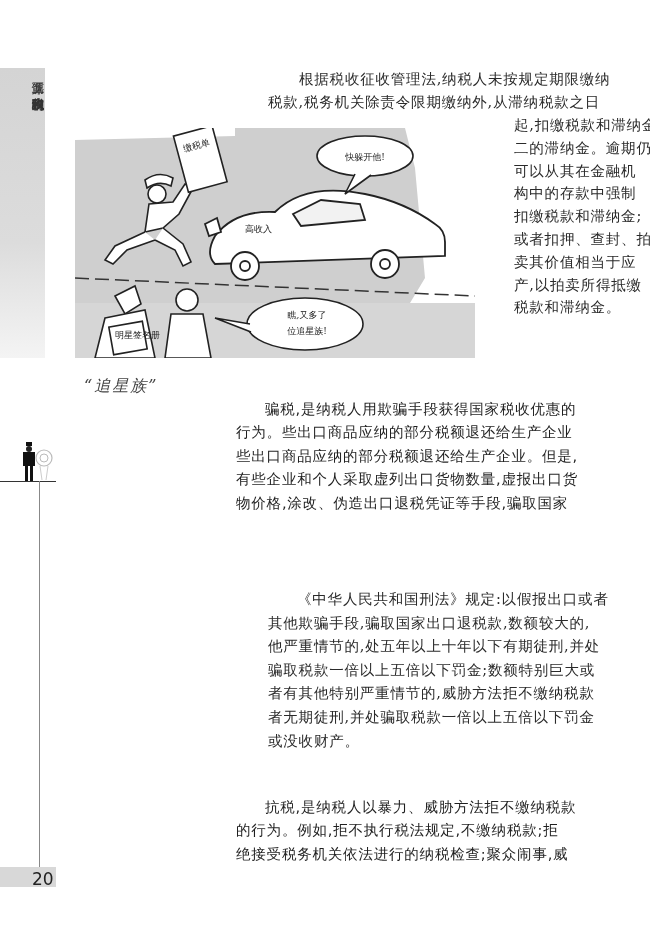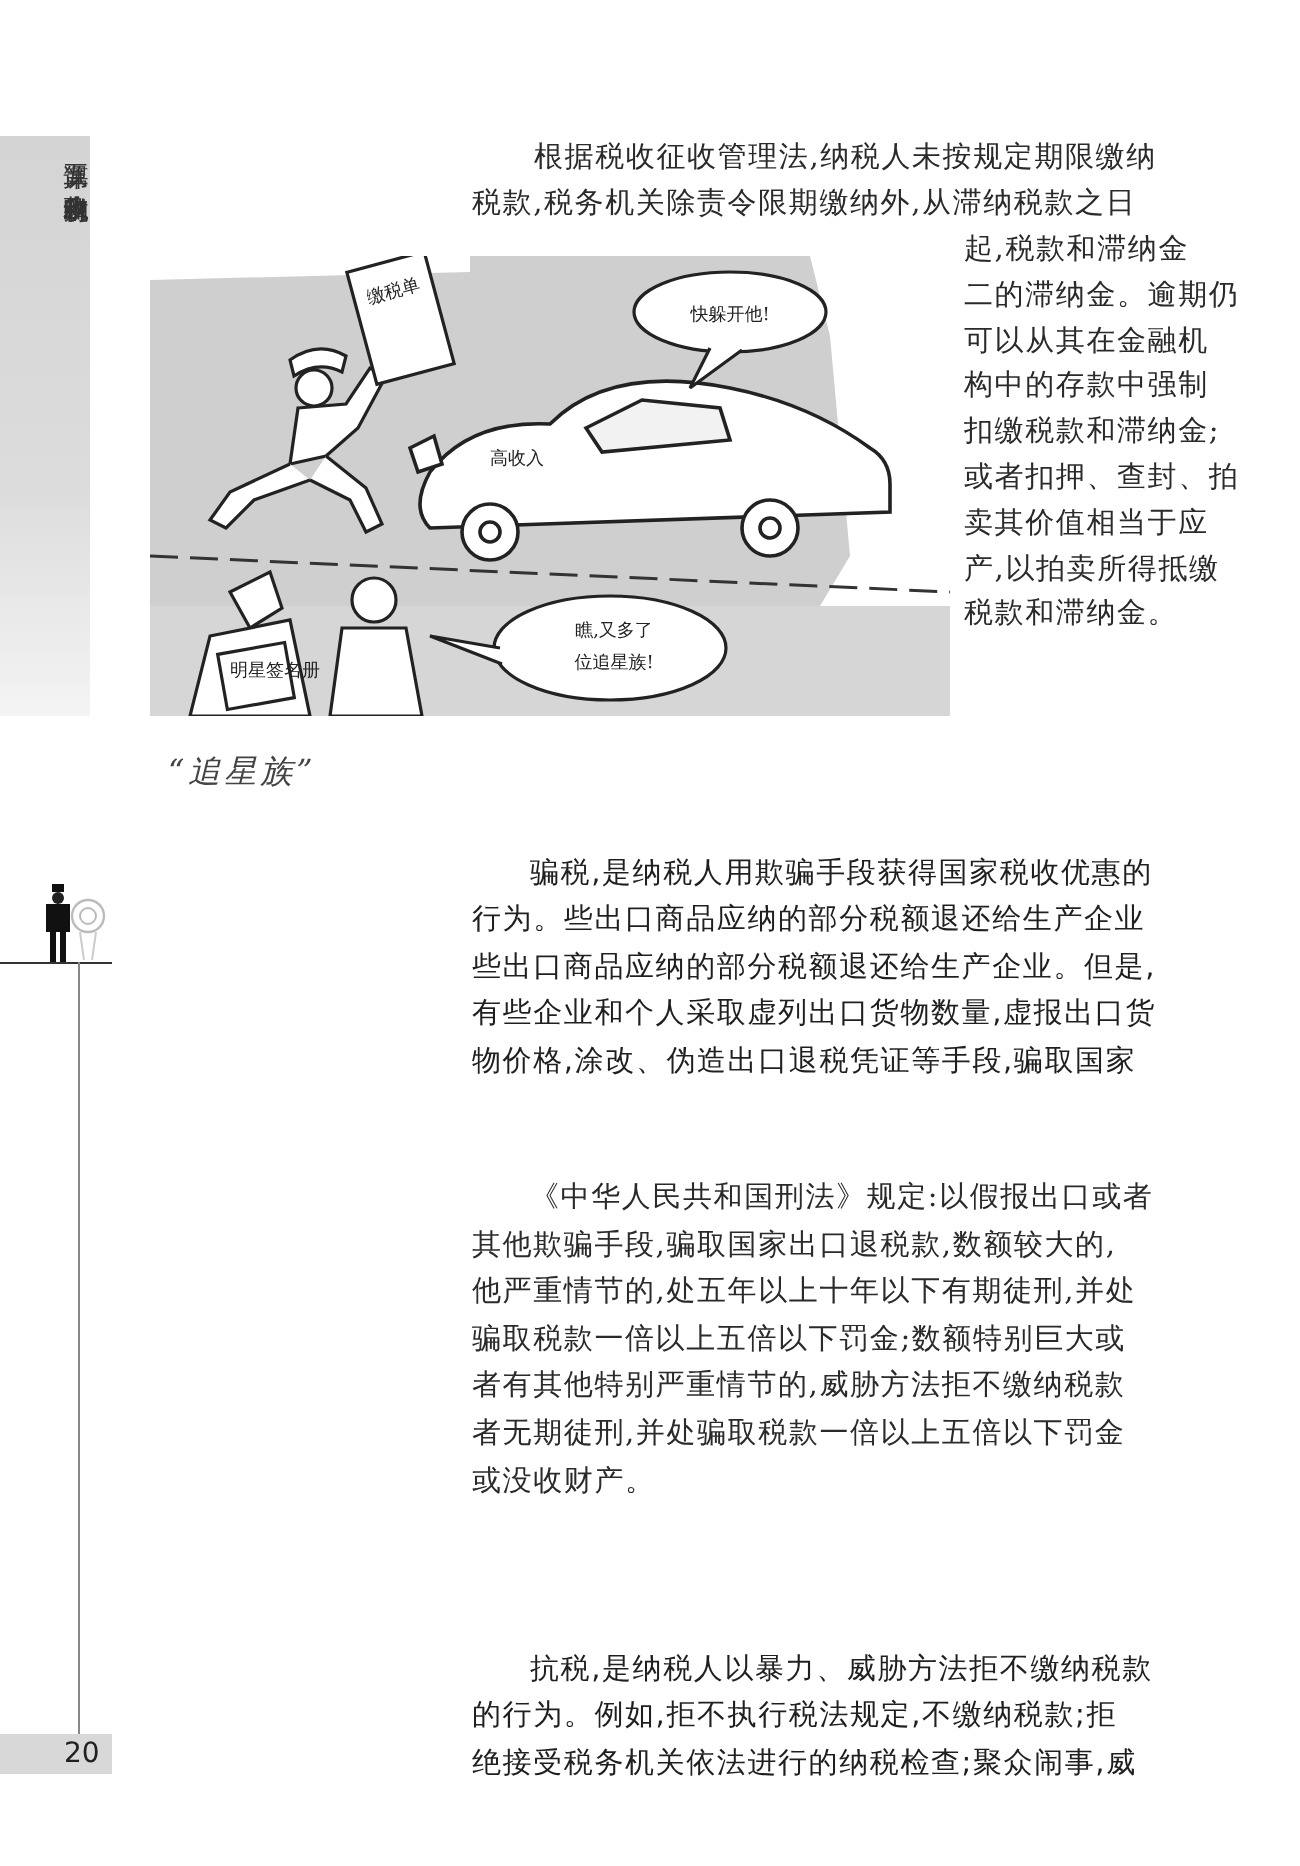--- a/index.html
+++ b/index.html
@@ -38,33 +38,33 @@
     .rule-v {
       position: absolute; left: 39px; top: 481px; width: 1px; height: 387px; background: #888;
     }
     .page-num-box {
       position: absolute; left: 0; top: 867px; width: 56px; height: 20px;
       background: #d8d8d8;
     }
     .page-num {
       position: absolute; left: 32px; top: 869px;
       font-family: "DejaVu Sans", "Liberation Sans", sans-serif;
-      font-size: 14px; color: #222;
+      font-size: 17px; color: #222;
     }
 
     
     .para {
       position: absolute;
       font-size: 14.5px;
       line-height: 22.6px;
       text-align: justify;
       letter-spacing: 0.8px;
     }
-    .para.kai { font-family: "DejaVu Serif", "Liberation Serif", serif; color: #2a2a2a; }
-    .para.song { font-family: "DejaVu Sans", "Liberation Sans", sans-serif; color: #1f1f1f; margin-top: 28px; }
+    .para.kai { font-family: "DejaVu Serif", "Liberation Serif", serif; color: #2a2a2a; margin-left: 32px; }
+    .para.song { font-family: "DejaVu Sans", "Liberation Sans", sans-serif; color: #1f1f1f; }
     .line { display: block; white-space: nowrap; }
     .indent { padding-left: 29px; }
 
     
     .cartoon {
       position: absolute; left: 75px; top: 128px; width: 400px; height: 230px;
     }
     .caption {
       position: absolute; left: 84px; top: 376px;
       font-size: 16px; font-style: italic; color: #444;
@@ -134,21 +134,21 @@
     <text x="232" y="206" text-anchor="middle" class="bubble-text">位追星族!</text>
   </g>
 </svg>
 <div class="caption">“追星族”</div>
 
 <div class="para kai" style="left:236px; top:68px; width:370px;">
   <span class="line indent" style="padding-left:31px">根据税收征收管理法,纳税人未按规定期限缴纳</span>
   <span class="line">税款,税务机关除责令限期缴纳外,从滞纳税款之日</span>
 </div>
 <div class="para kai" style="left:482px; top:114px; width:128px; line-height:22.8px;">
-  <span class="line">起,税款和滞纳金</span>
+  <span class="line">起,扣缴税款和滞纳金</span>
   <span class="line">二的滞纳金。逾期仍</span>
   <span class="line">可以从其在金融机</span>
   <span class="line">构中的存款中强制</span>
   <span class="line">扣缴税款和滞纳金;</span>
   <span class="line">或者扣押、查封、拍</span>
   <span class="line">卖其价值相当于应</span>
   <span class="line">产,以拍卖所得抵缴</span>
   <span class="line">税款和滞纳金。</span>
 </div>
 

